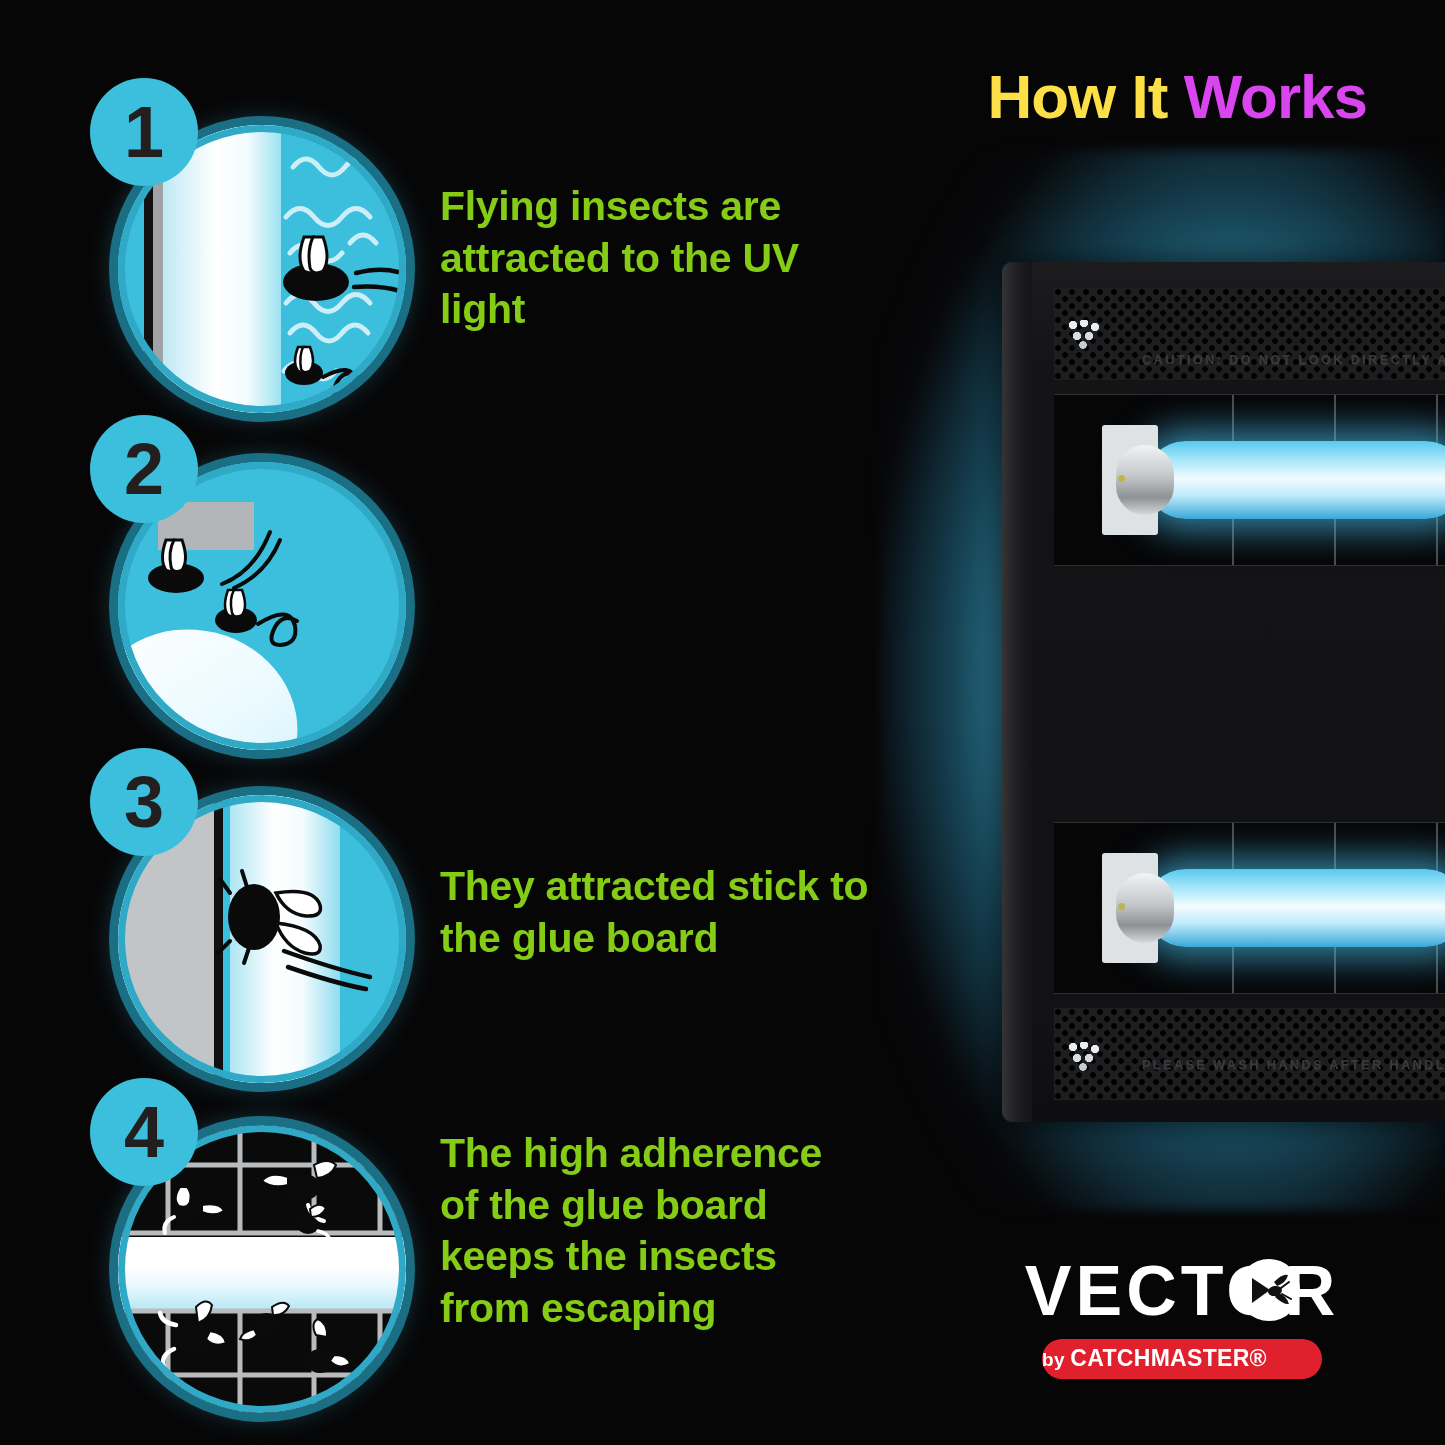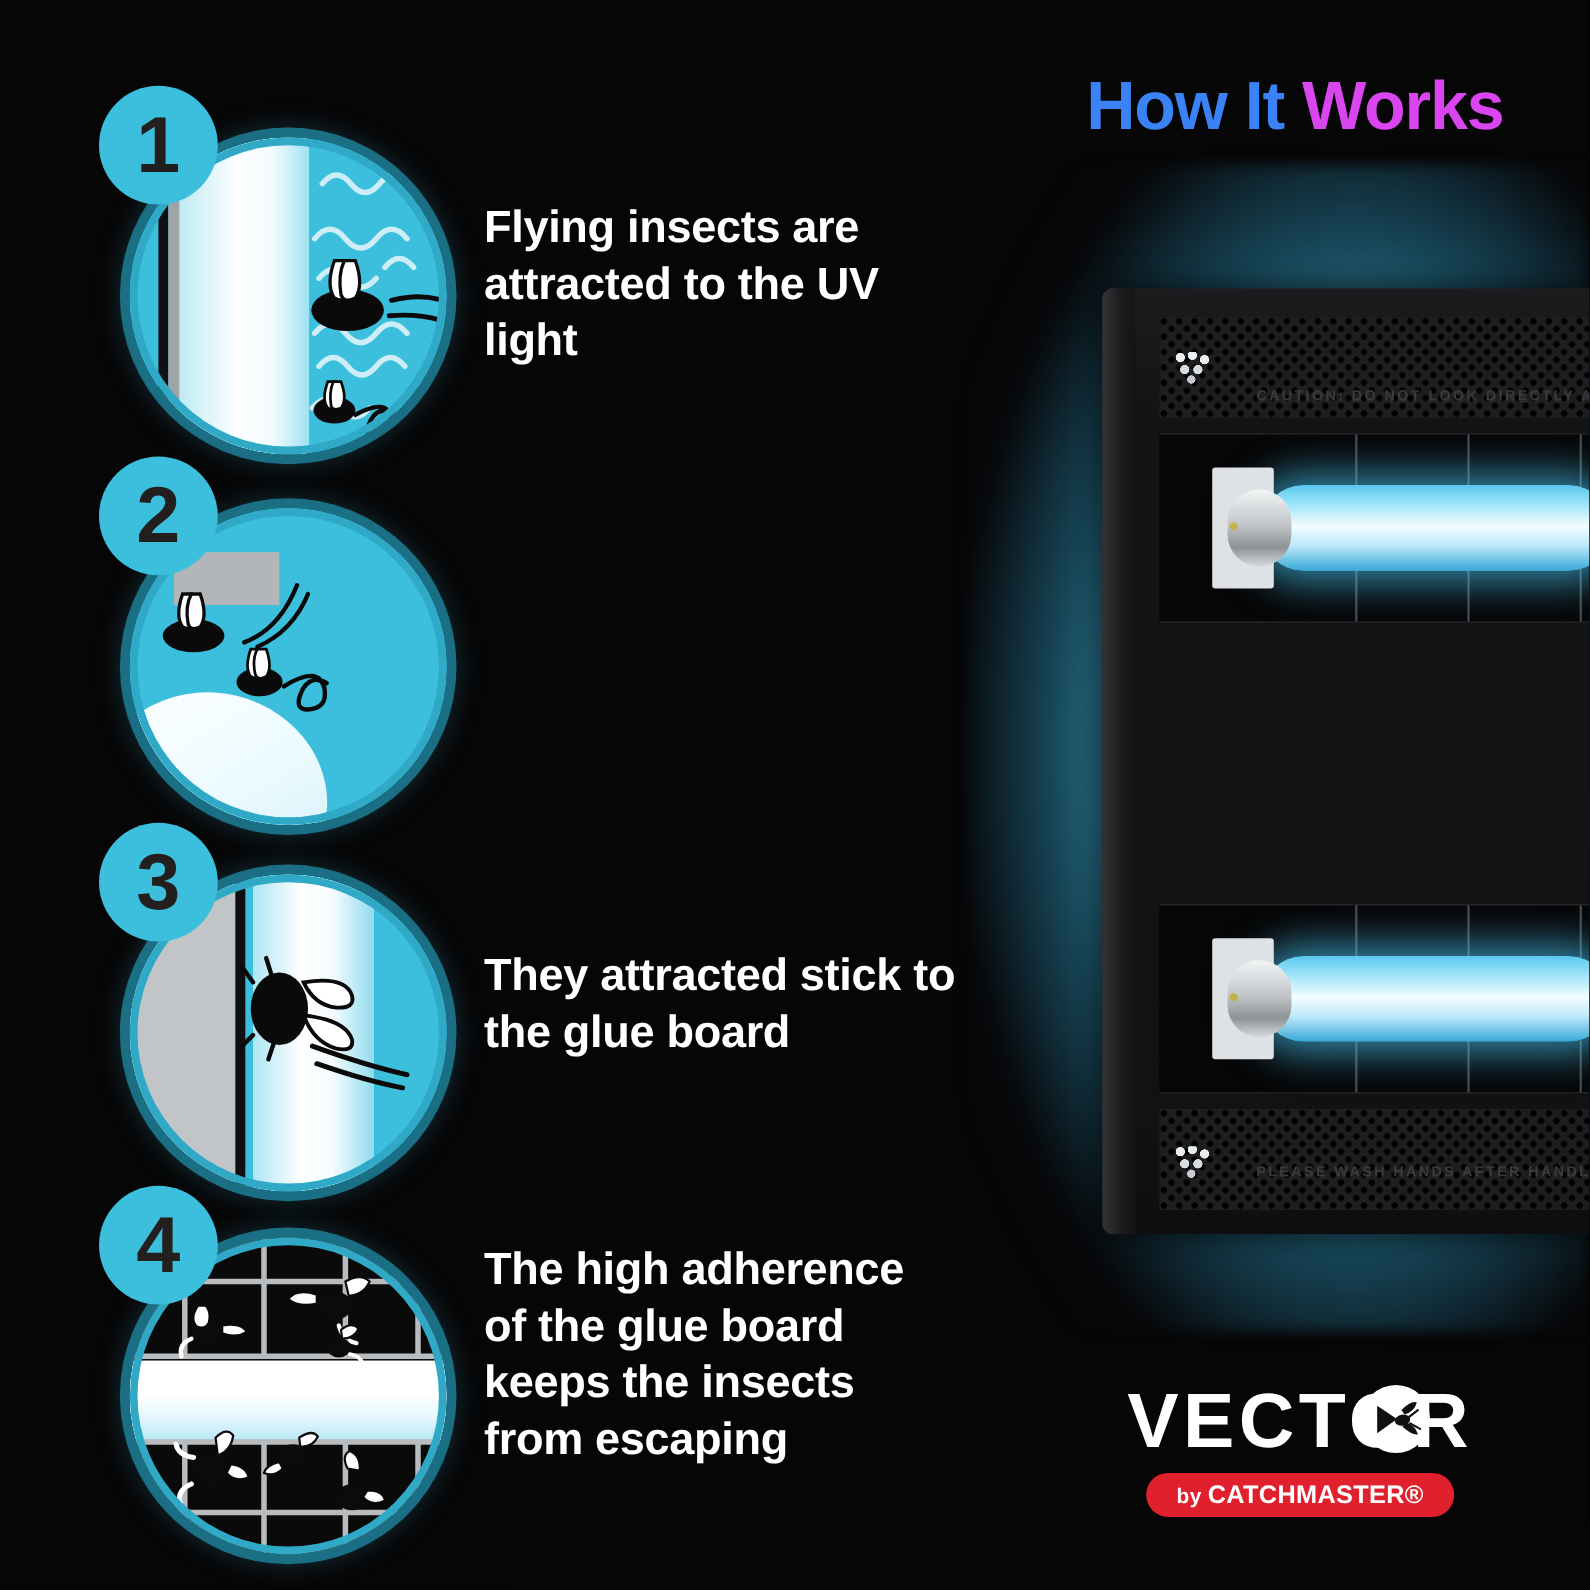--- a/index.html
+++ b/index.html
@@ -9,21 +9,21 @@
     background:#070607;position:relative;
   }
   #poster{position:absolute;inset:0;background:#070607;overflow:hidden;}
 
   
   .title{
     position:absolute;right:78px;top:66px;
     font-size:62px;font-weight:bold;letter-spacing:-1px;
     white-space:nowrap;line-height:1;
   }
-  .title .w{color:#3b82f6;}
+  .title .w{color:#fde047;}
   .title .c{color:#d946ef;}
 
   
   .step{position:absolute;left:0;width:880px;height:320px;}
   .step-1{top:78px;}
   .step-2{top:415px;}
   .step-3{top:748px;}
   .step-4{top:1078px;}
 
   .circle-wrap{position:absolute;left:118px;top:47px;width:288px;height:288px;}
@@ -40,21 +40,21 @@
   }
 
   .badge{
     position:absolute;left:-28px;top:-47px;width:108px;height:108px;border-radius:50%;
     background:#3bbfdd;display:flex;align-items:center;justify-content:center;
     color:#231f1e;font-size:72px;font-weight:bold;line-height:1;
     z-index:5;
   }
 
   .step-text{
-    position:absolute;left:440px;color:#ffffff;font-weight:bold;
+    position:absolute;left:440px;color:#84cc16;font-weight:bold;
     font-size:41px;line-height:1.26;width:430px;letter-spacing:-.3px;
   }
   .step-1 .step-text{top:103px;}
   .step-2 .step-text{top:97px;}
   .step-3 .step-text{top:113px;}
   .step-4 .step-text{top:50px;}
 
   
   .ill{position:absolute;inset:0;}
   .ill1-bg{position:absolute;inset:0;background:#3bbfdd;}
@@ -172,21 +172,21 @@
     position:relative;font-size:70px;font-weight:bold;color:#fff;
     letter-spacing:4px;line-height:1;white-space:nowrap;text-align:center;
   }
   .logo-o{
     position:absolute;left:236px;top:3px;width:62px;height:62px;border-radius:50%;
     background:#fff;
   }
   .logo-fly{position:absolute;left:246px;top:14px;}
   .logo-badge{
     margin:13px auto 0;background:#e1202e;border-radius:22px;
-    padding:6px 0 7px;width:280px;text-align:center;
+    padding:6px 0 7px;width:280px;text-align:left;
     color:#fff;font-size:23px;font-weight:bold;letter-spacing:.3px;white-space:nowrap;
   }
   .logo-badge .by{font-size:19px;}
 </style>
 </head>
 <body>
 
 <div id="poster">
 
   <div class="title">

